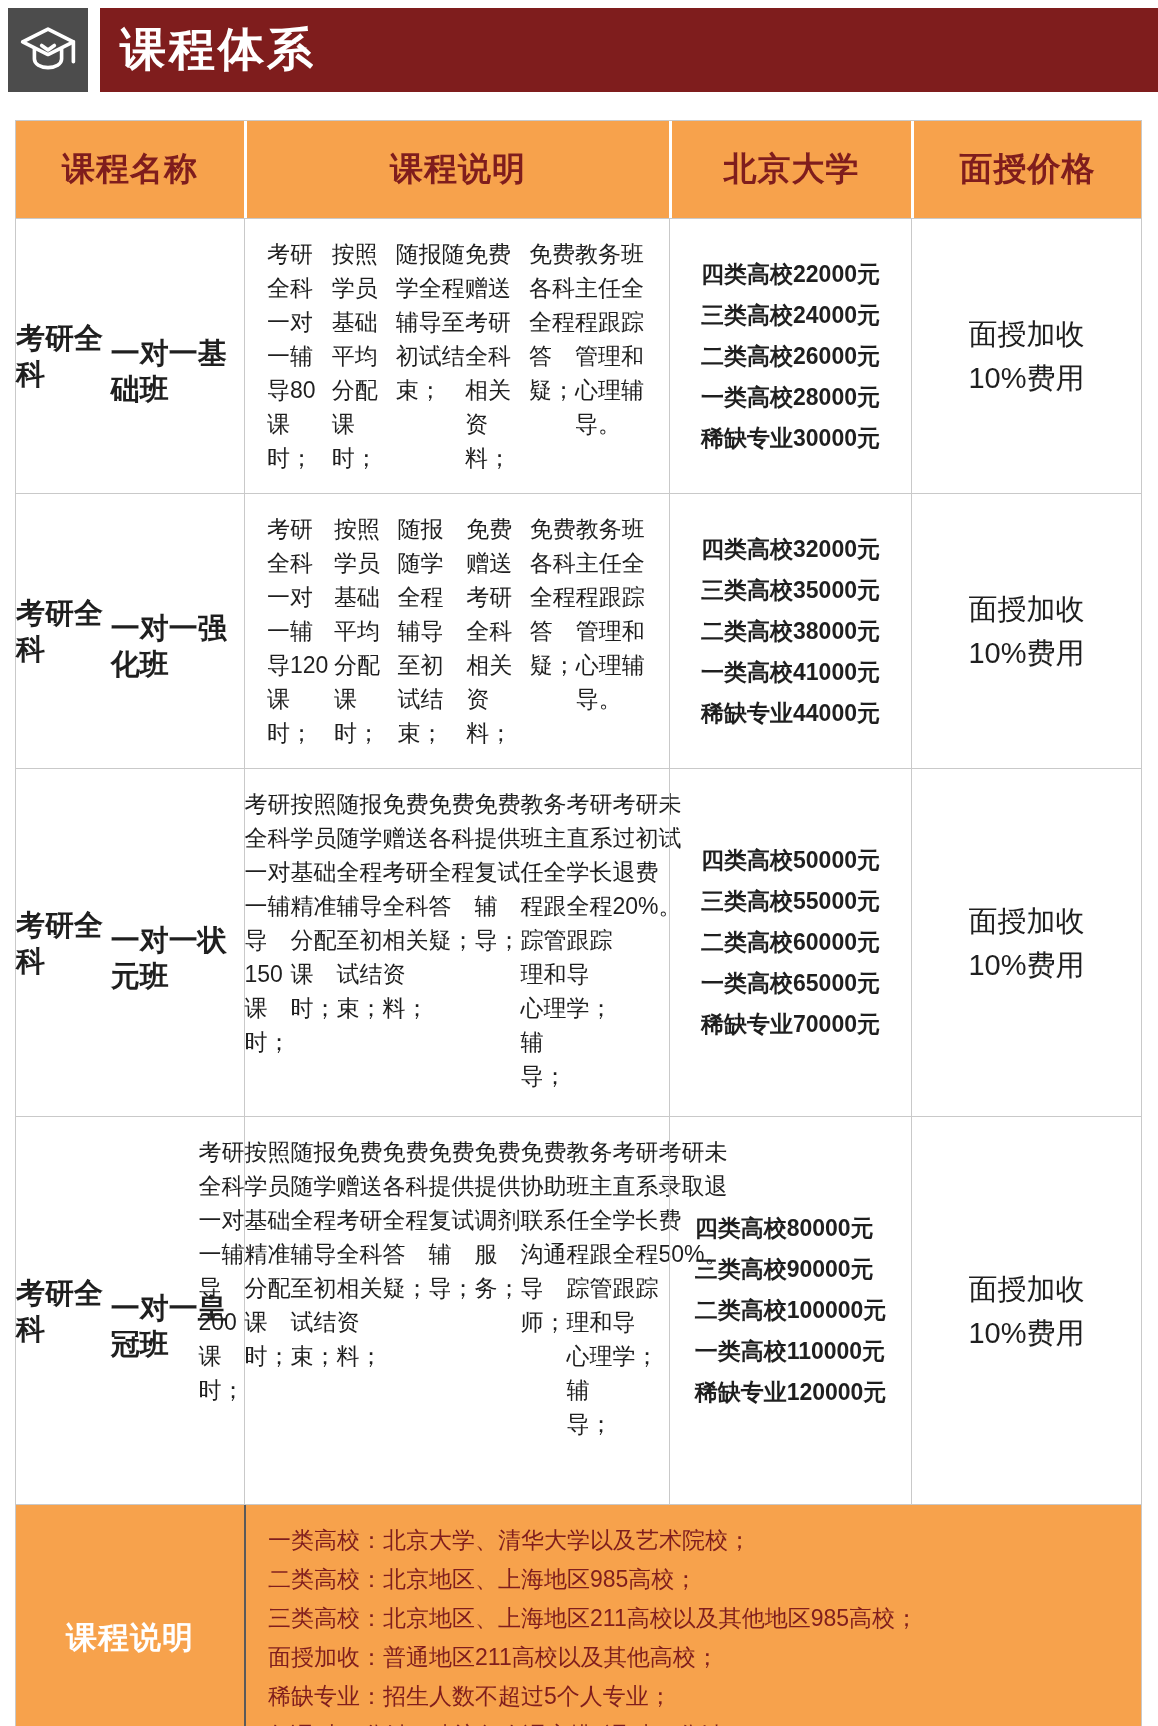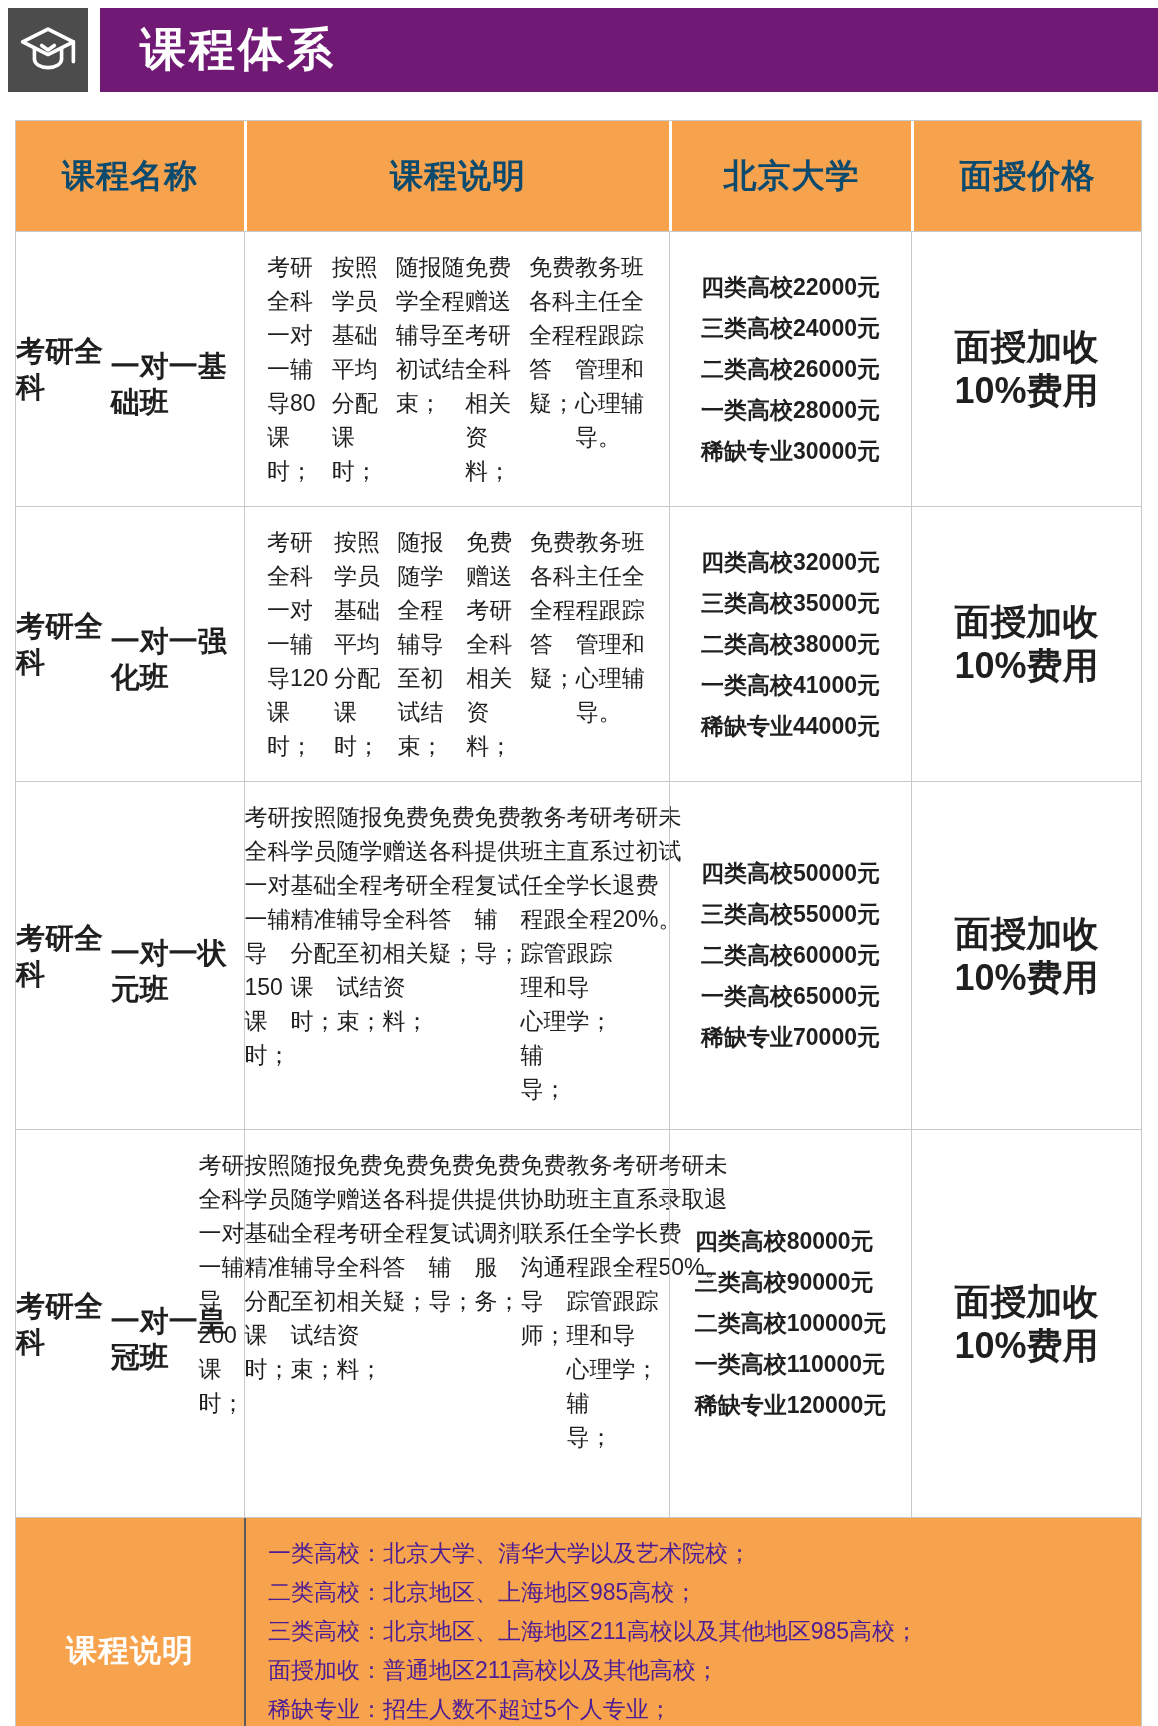--- a/index.html
+++ b/index.html
@@ -13,43 +13,43 @@
     overflow: hidden;
   }
 
   
   .topbar { display: flex; margin: 8px 0 0 8px; height: 84px; gap: 12px; }
   .logo-box {
     width: 80px; height: 84px; background: #4C4C4C; flex: 0 0 auto;
     display: flex; align-items: center; justify-content: center;
   }
   .title-bar {
-    flex: 1 1 auto; background: #701a75;
-    display: flex; align-items: center; padding-left: 40px;
+    flex: 1 1 auto; background: #7f1d1d;
+    display: flex; align-items: center; padding-left: 20px;
   }
   .page-title {
     color: #ffffff; font-size: 46px; font-weight: bold; letter-spacing: 3px;
   }
 
   
   .course-table {
     margin: 28px 15px 0 15px;
     border: 1px solid #c9c9c9;
     width: 1127px;
   }
   .t-row {
     display: grid;
     grid-template-columns: 228px 425px 242px 1fr;
   }
 
   
   .header-row .h-cell {
-    background: #F7A24C; height: 110px;
+    background: #F7A24C; height: 97px;
     display: flex; align-items: center; justify-content: center;
-    color: #0c4a6e; font-size: 33px; font-weight: bold; letter-spacing: 1px;
+    color: #7f1d1d; font-size: 33px; font-weight: bold; letter-spacing: 1px;
   }
   .header-row .h-cell + .h-cell { border-left: 3px solid #ffffff; }
 
   
   .body-row { border-top: 1px solid #c9c9c9; }
   .body-row > div + div { border-left: 1px solid #c9c9c9; }
   .body-row > div {
     display: flex; flex-direction: row; justify-content: center;
   }
   .row-1 { min-height: 256px; }
@@ -63,36 +63,36 @@
 
   .desc-cell { padding: 18px 10px 18px 22px; }
   .desc-line { font-size: 23px; line-height: 34px; }
 
   .price-cell { align-items: center; }
   .price-stack { text-align: left; font-weight: bold; }
   .price-line { font-size: 23px; line-height: 41px; }
 
   .offline-cell { align-items: center; }
   .offline-stack { text-align: left; }
-  .offline-line { font-size: 36px; font-weight: bold; line-height: 44px; }
+  .offline-line { font-size: 29px; font-weight: normal; line-height: 44px; }
 
   
   .footer-row { border-top: 1px solid #c9c9c9; min-height: 235px; }
   .footer-label-cell {
     background: #F7A24C;
     display: flex; align-items: center; justify-content: center;
   }
   .footer-label { color: #ffffff; font-size: 31px; font-weight: bold; letter-spacing: 1px; }
   .footer-notes-cell {
     background: #F7A24C; grid-column: 2 / 5;
     border-left: 2px solid #5a5a5a;
     display: flex; flex-direction: column; justify-content: center;
     padding: 16px 10px 16px 22px;
   }
-  .note-line { color: #4c1d95; font-size: 23px; line-height: 39px; }
+  .note-line { color: #7f1d1d; font-size: 23px; line-height: 39px; }
 </style>
 </head>
 <body>
 
 <div class="topbar">
   <div class="logo-box">
     <svg width="58" height="58" viewBox="0 0 64 64">
       <g fill="none" stroke="#ffffff" stroke-width="4" stroke-linejoin="round" stroke-linecap="round">
         <polygon points="32,9 60,23 32,37 4,23"></polygon>
         <polyline points="25,27 32,32 39,27"></polyline>

